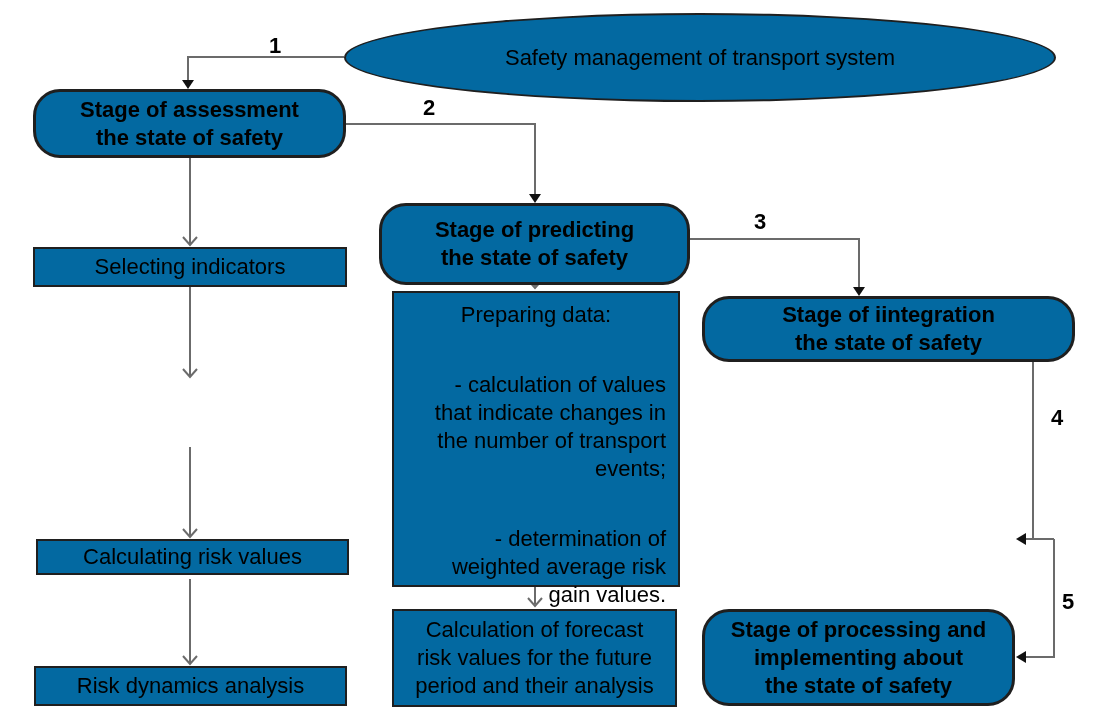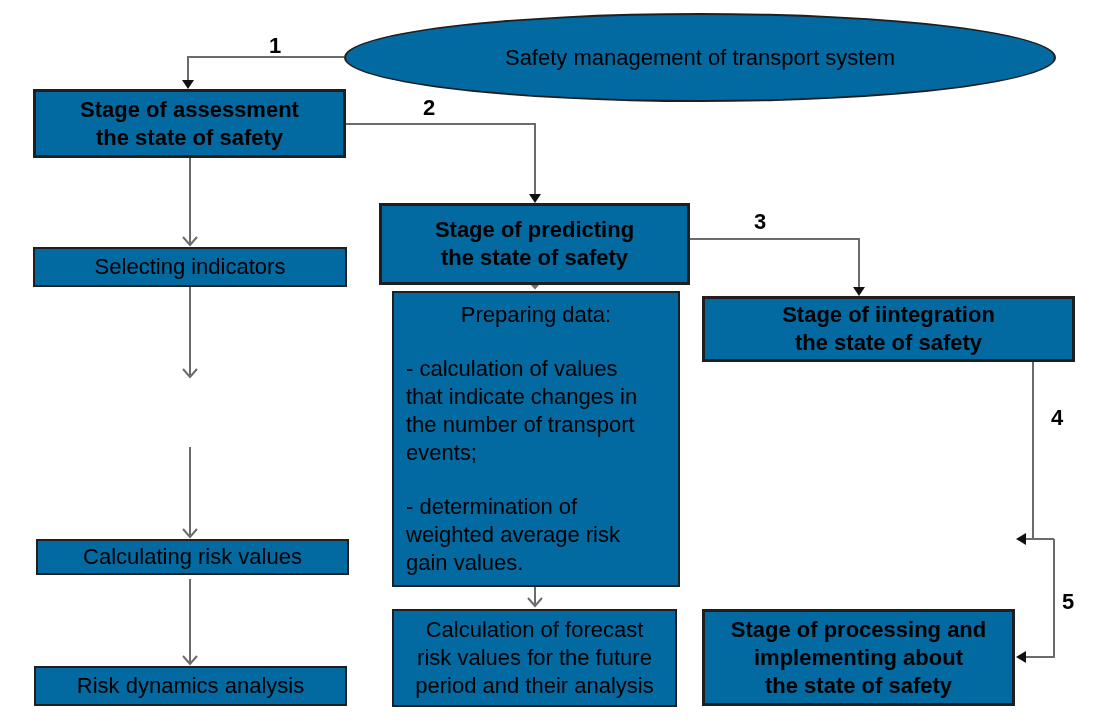--- a/index.html
+++ b/index.html
@@ -27,47 +27,47 @@
     background: #0369a1;
     border: 2px solid var(--border, #1f1f1f);
     display: flex;
     align-items: center;
     justify-content: center;
     text-align: center;
     white-space: pre-line;
     font-size: 22px;
     line-height: 28px;
   }
-  .node.bold { font-weight: bold; border-width: 3px; }
+  .node.bold { font-weight: bold; border-width: 3px; border-radius: 27px; }
   .node.ellipse { border-radius: 50%; border-width: 2px; }
   .node.prep {
     flex-direction: column;
     align-items: stretch;
     justify-content: flex-start;
     padding: 8px 12px 0 12px;
   }
   .prep-title { text-align: center; }
-  .prep-item { text-align: left; margin-top: 26px; }
+  .prep-item { text-align: right; margin-top: 26px; }
   .edge-label {
     position: absolute;
     z-index: 3;
     font-size: 22px;
     line-height: 22px;
     font-weight: bold;
     transform: translateX(-50%);
   }
   
   #ellipse       { left: 344px; top: 13px;  width: 712px; height: 89px; }
   #assessment    { left: 33px;  top: 89px;  width: 313px; height: 69px; }
   #selecting     { left: 33px;  top: 247px; width: 314px; height: 40px; }
   #determining   { left: 33px;  top: 379px; width: 314px; height: 68px; }
   #calculating   { left: 36px;  top: 539px; width: 313px; height: 36px; }
   #riskdynamics  { left: 34px;  top: 666px; width: 313px; height: 40px; }
   #predicting    { left: 379px; top: 203px; width: 311px; height: 82px; }
-  #preparing     { left: 392px; top: 291px; width: 288px; height: 296px; }
+  #preparing     { left: 392px; top: 291px; width: 288px; height: 296px; gap: 16px; }
   #forecast      { left: 392px; top: 609px; width: 285px; height: 98px; }
   #integration   { left: 702px; top: 296px; width: 373px; height: 66px; }
   #forming       { left: 702px; top: 489px; width: 314px; height: 97px; }
   #processing    { left: 702px; top: 609px; width: 313px; height: 97px; }
   #label-1 { left: 275px;  top: 35px; }
   #label-2 { left: 429px;  top: 97px; }
   #label-3 { left: 760px;  top: 211px; }
   #label-4 { left: 1057px; top: 407px; }
   #label-5 { left: 1068px; top: 591px; }
 </style>

